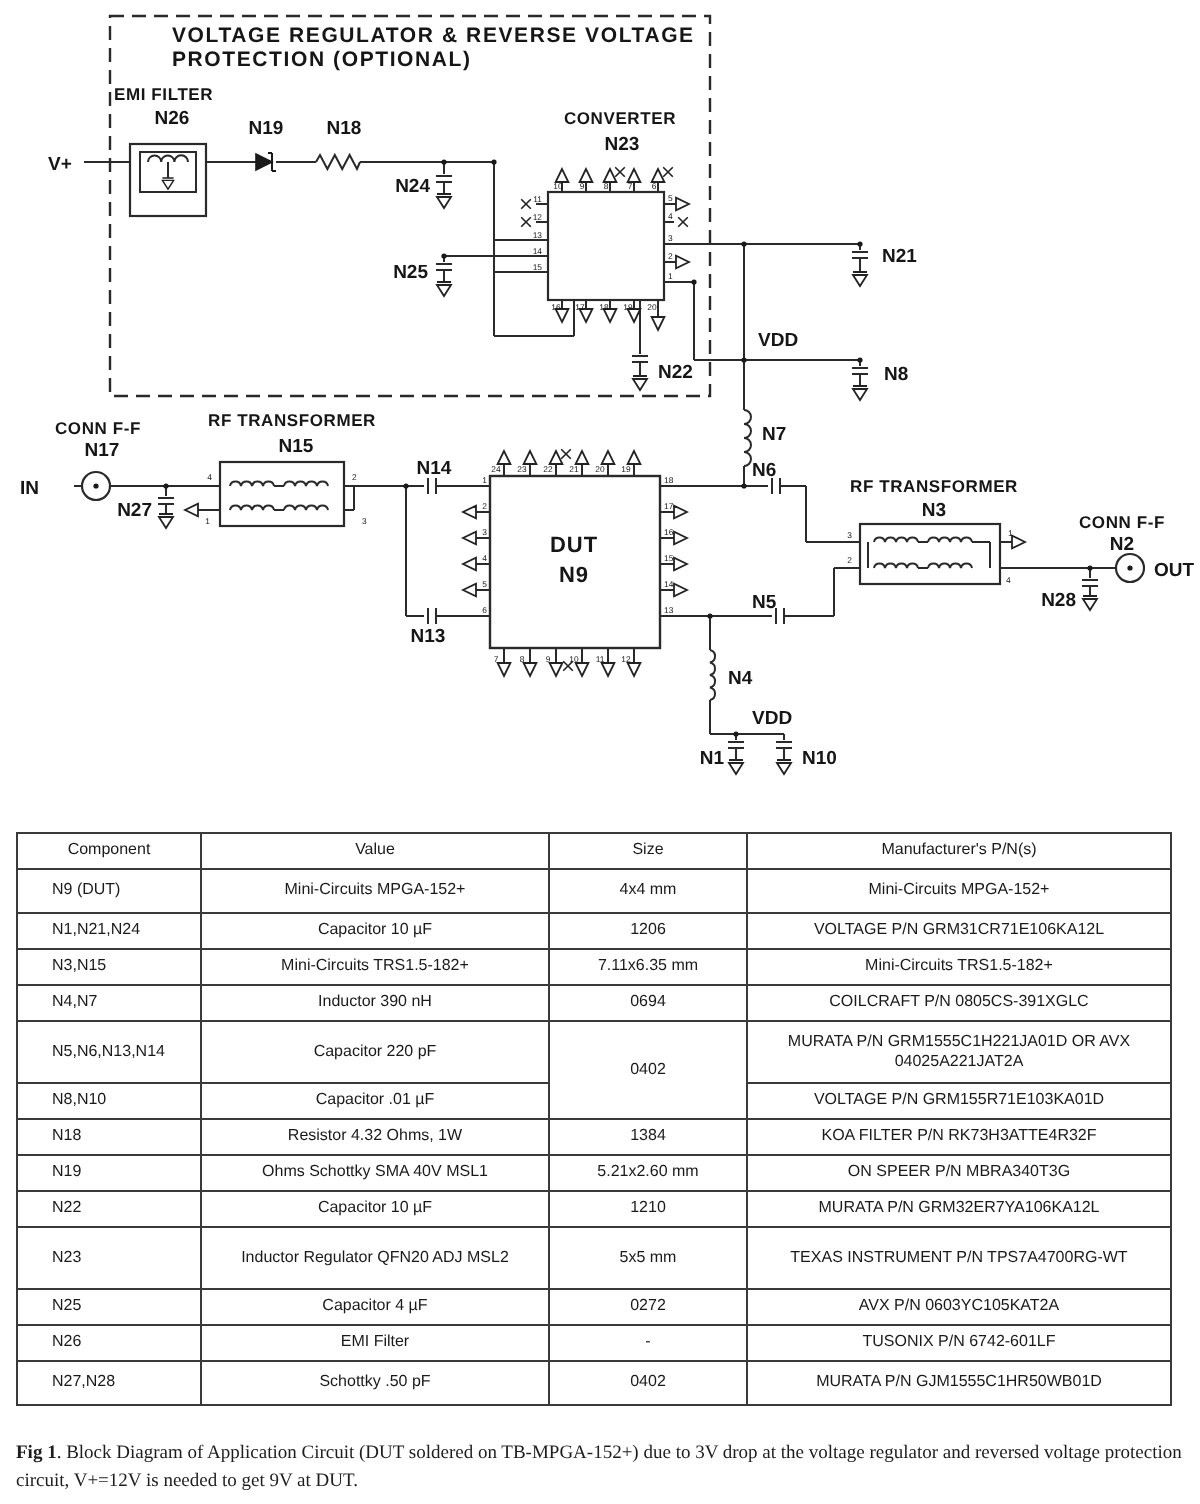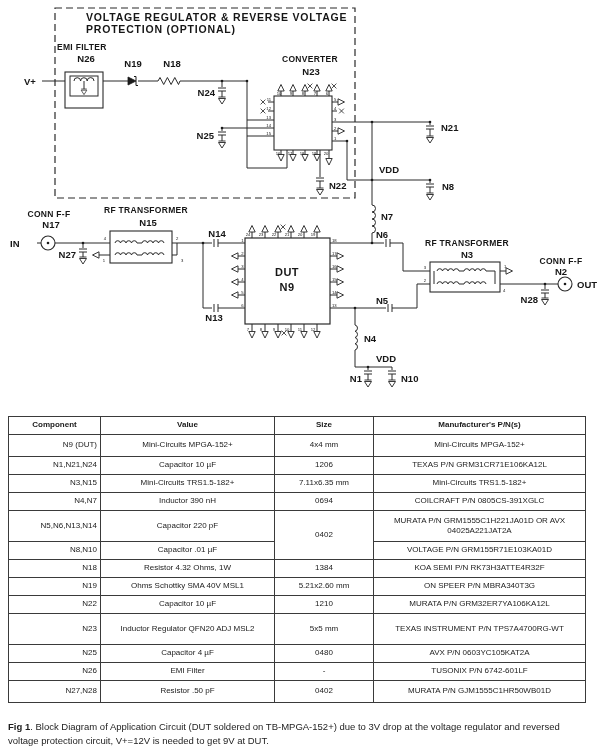--- a/index.html
+++ b/index.html
@@ -6,24 +6,24 @@
   body{width:600px;height:752px;position:relative;font-family:"Liberation Sans",sans-serif;color:#161616;}
   svg text{font-family:"Liberation Sans",sans-serif;fill:#161616;font-weight:bold;}
   svg text.pin{font-size:4.2px;font-weight:normal;letter-spacing:0;}
   .lbl10{font-size:9.5px;}
   .lbl9{font-size:8.5px;letter-spacing:.3px;}
   .lbl11{font-size:11px;letter-spacing:.5px;}
   .ttl{font-size:10.5px;letter-spacing:.8px;}
   #tblwrap{position:absolute;left:8px;top:416px;width:577px;}
   table{border-collapse:collapse;width:577px;table-layout:fixed;border:1.5px solid #333;}
   th,td{border:1px solid #3a3a3a;font-size:8px;padding:1px 3px;text-align:center;line-height:1.3;color:#1a1a1a;word-wrap:break-word;}
-  th{font-weight:bold;height:15px;}
-  td.c1{text-align:right;padding-left:17px;}
+  th{font-weight:normal;height:15px;}
+  td.c1{text-align:left;padding-left:17px;}
   tr.rs{height:18px;} tr.rd{height:31px;} tr.rl{height:22px;}
-  #caption{position:absolute;left:8px;top:720px;width:584px;font-size:9.5px;line-height:1.5;color:#1d1d1d;}
+  #caption{position:absolute;left:8px;top:720px;width:584px;font-size:9.5px;line-height:1.5;color:#1d1d1d;font-family:Liberation Serif, serif;}
   #caption b{font-weight:bold;}
 </style>
 </head>
 <body>
 
 
 
 <svg id="schematic" width="600" height="414" viewBox="0 0 600 414" stroke-linecap="butt">
   <defs>
     <g id="tri">
@@ -327,21 +327,21 @@
   <tr class="rl">
     <td class="c1">N9 (DUT)</td>
     <td>Mini-Circuits MPGA-152+</td>
     <td>4x4 mm</td>
     <td>Mini-Circuits MPGA-152+</td>
   </tr>
   <tr class="rs">
     <td class="c1">N1,N21,N24</td>
     <td>Capacitor 10 µF</td>
     <td>1206</td>
-    <td>TEXAS P/N GRM31CR71E106KA12L</td>
+    <td>VOLTAGE P/N GRM31CR71E106KA12L</td>
   </tr>
   <tr class="rs">
     <td class="c1">N3,N15</td>
     <td>Mini-Circuits TRS1.5-182+</td>
     <td>7.11x6.35 mm</td>
     <td>Mini-Circuits TRS1.5-182+</td>
   </tr>
   <tr class="rs">
     <td class="c1">N4,N7</td>
     <td>Inductor 390 nH</td>
@@ -356,21 +356,21 @@
   </tr>
   <tr class="rs">
     <td class="c1">N8,N10</td>
     <td>Capacitor .01 µF</td>
     <td>VOLTAGE P/N GRM155R71E103KA01D</td>
   </tr>
   <tr class="rs">
     <td class="c1">N18</td>
     <td>Resistor 4.32 Ohms, 1W</td>
     <td>1384</td>
-    <td>KOA SEMI P/N RK73H3ATTE4R32F</td>
+    <td>KOA FILTER P/N RK73H3ATTE4R32F</td>
   </tr>
   <tr class="rs">
     <td class="c1">N19</td>
     <td>Ohms Schottky SMA 40V MSL1</td>
     <td>5.21x2.60 mm</td>
     <td>ON SPEER P/N MBRA340T3G</td>
   </tr>
   <tr class="rs">
     <td class="c1">N22</td>
     <td>Capacitor 10 µF</td>
@@ -379,32 +379,32 @@
   </tr>
   <tr class="rd">
     <td class="c1">N23</td>
     <td>Inductor Regulator QFN20 ADJ MSL2</td>
     <td>5x5 mm</td>
     <td>TEXAS INSTRUMENT P/N TPS7A4700RG-WT</td>
   </tr>
   <tr class="rs">
     <td class="c1">N25</td>
     <td>Capacitor 4 µF</td>
-    <td>0480</td>
+    <td>0272</td>
     <td>AVX P/N 0603YC105KAT2A</td>
   </tr>
   <tr class="rs">
     <td class="c1">N26</td>
     <td>EMI Filter</td>
     <td>-</td>
     <td>TUSONIX P/N 6742-601LF</td>
   </tr>
   <tr class="rl">
     <td class="c1">N27,N28</td>
-    <td>Resistor .50 pF</td>
+    <td>Schottky .50 pF</td>
     <td>0402</td>
     <td>MURATA P/N GJM1555C1HR50WB01D</td>
   </tr>
 </tbody>
     </table>
 </div>
 
 <div id="caption"><b>Fig 1</b><span>. Block Diagram of Application Circuit (DUT soldered on TB-MPGA-152+) due to 3V drop at the voltage regulator and reversed voltage protection circuit, V+=12V is needed to get 9V at DUT.</span></div>
 
 

